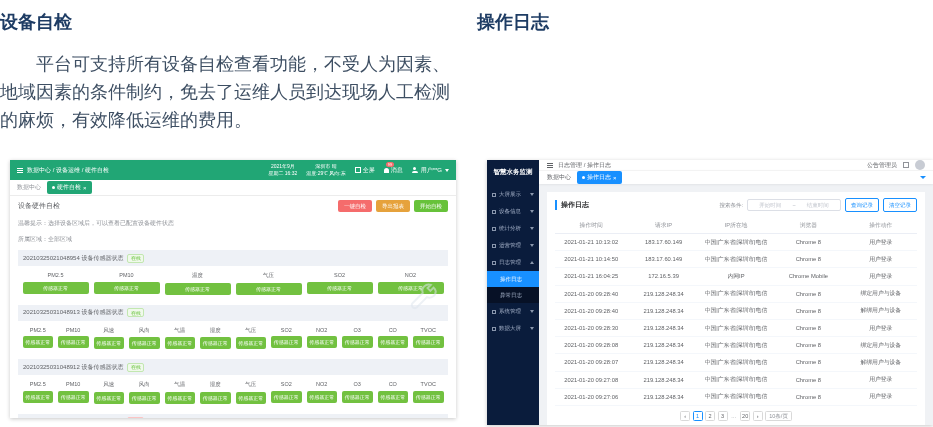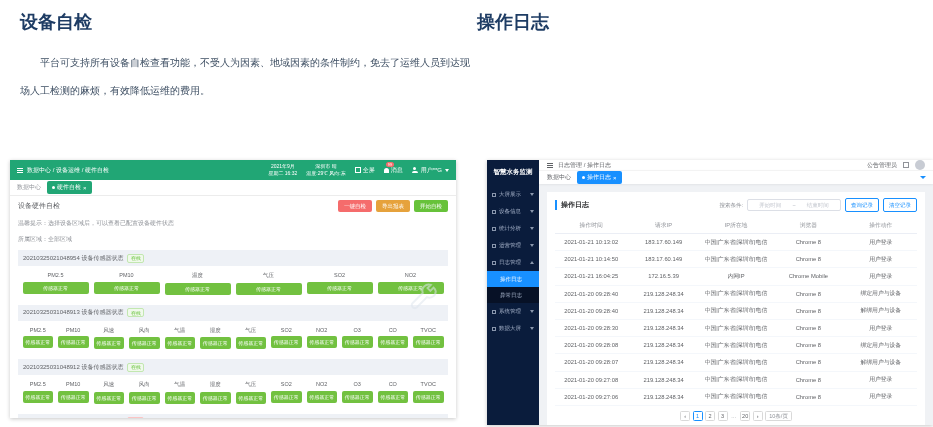--- a/index.html
+++ b/index.html
@@ -1,22 +1,22 @@
 <!DOCTYPE html>
 <html><head>
 <meta charset="utf-8">
 <style>
   * { box-sizing:border-box; margin:0; padding:0; }
   html,body { width:933px; height:427px; background:#fff; font-family:"Liberation Sans",sans-serif; overflow:hidden; position:relative; }
 
   
   .doc-block { position:absolute; top:10px; }
   .doc-title { font-size:18px; font-weight:bold; color:#1e3c64; }
-  .doc-para  { margin-top:16px; font-size:10px; line-height:28px; color:#3e4f63; text-indent:2em; }
-  #left-text  { left:20px;  width:452px;font-family:Liberation Mono, monospace; }
+  .doc-para  { margin-top:16px; font-size:18px; line-height:28px; color:#3e4f63; text-indent:2em; }
+  #left-text  { left:0;  width:452px; }
   #right-text { left:477px; width:450px; }
 
   
   .shot { position:absolute; background:#fff; box-shadow:0 1px 4px rgba(0,0,0,.22); overflow:hidden; }
   #left-shot  { left:10px;  top:160px; width:446px; height:258px; }
   #right-shot { left:487px; top:160px; width:446px; height:265px; }
 
   
   .la-header { height:20px; background:#21a675; color:#fff; display:flex; align-items:center; padding:0 7px; font-size:6px; }
   .la-bc { display:flex; align-items:center; gap:4px; }

